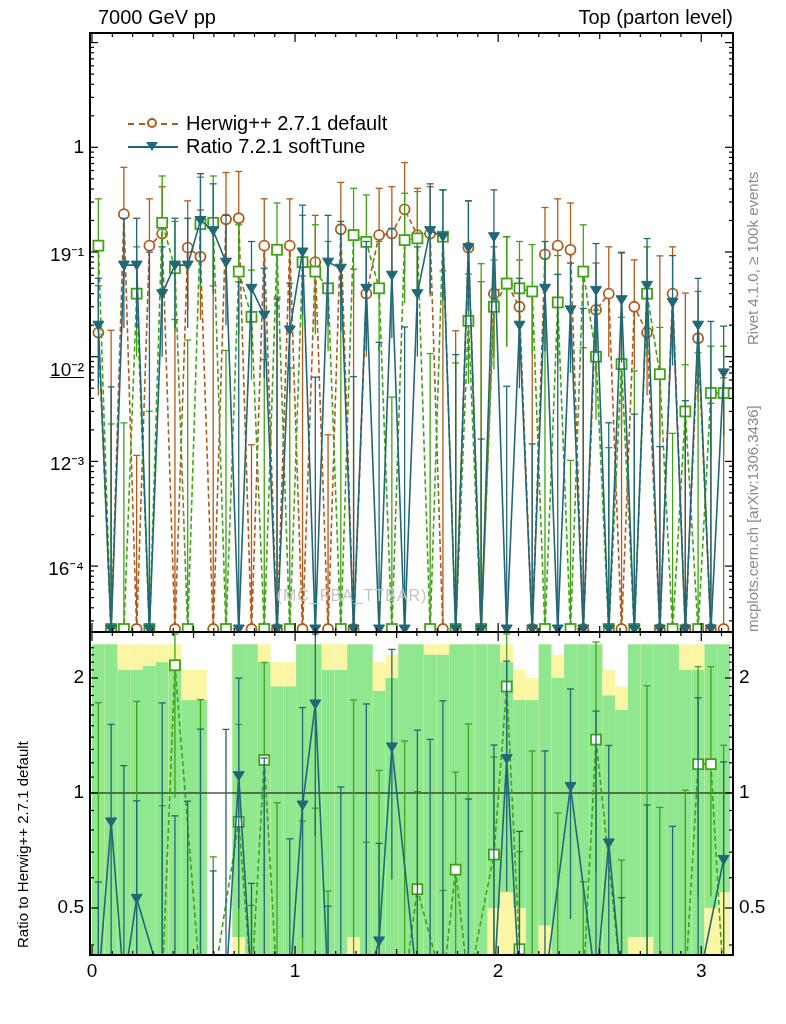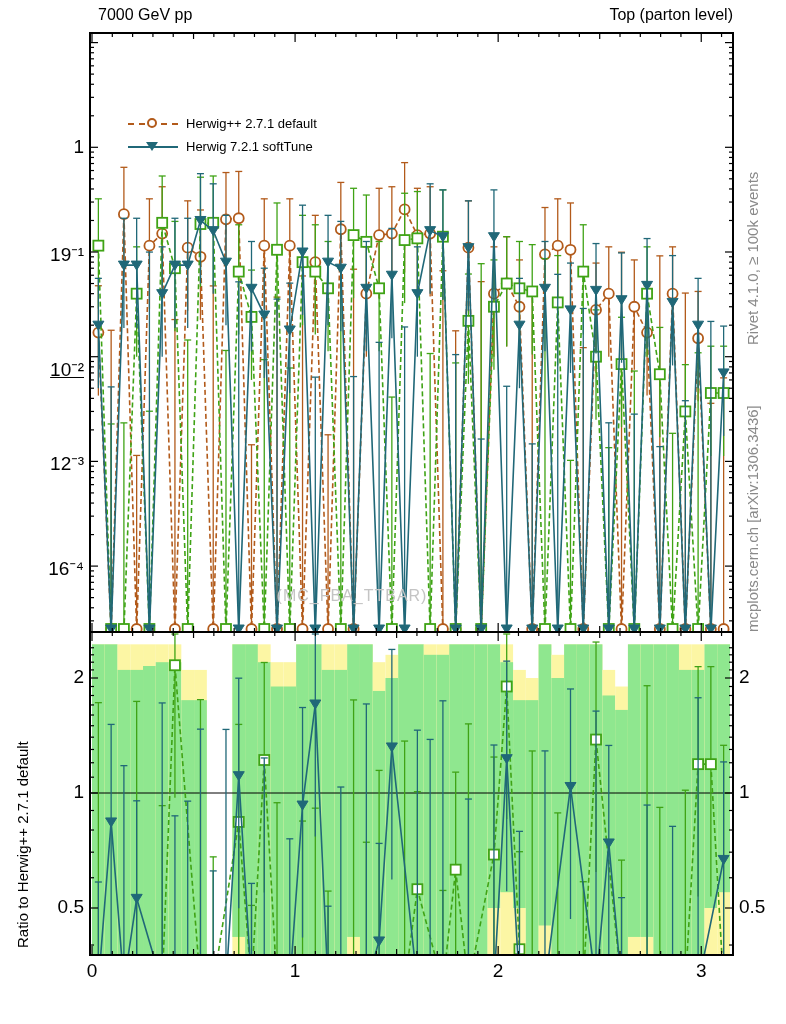--- a/index.html
+++ b/index.html
@@ -1,32 +1,32 @@
 <!DOCTYPE html>
 <html><head>
 <meta charset="utf-8">
 <style>
   html,body{margin:0;padding:0;background:#fff;}
   #app{position:relative;width:786px;height:1024px;background:#fff;overflow:hidden;
        font-family:"Liberation Sans",sans-serif;color:#000;}
-  .hdr{position:absolute;top:6px;font-size:16px;white-space:nowrap;}
+  .hdr{position:absolute;top:6px;font-size:20px;white-space:nowrap;}
   #hdr-left{left:98px;}
   #hdr-right{right:53px;text-align:right;}
   #plot-title{position:absolute;left:90px;width:643px;top:62px;text-align:center;font-size:17px;}
   #legend{position:absolute;left:128px;top:112px;}
   .leg-row{position:relative;height:23px;display:flex;align-items:center;}
   .leg-sample{position:relative;width:50px;height:14px;margin-right:8px;}
   .leg-line{position:absolute;left:0;top:6px;width:50px;height:0;border-top:2px dashed;}
   .leg-line.solid{border-top-style:solid;}
   .leg-marker{position:absolute;left:19px;top:1px;width:10px;height:10px;background:#fff;box-sizing:border-box;}
   .leg-marker.circle{border:2px solid;border-radius:50%;}
   .leg-marker.square{border:2px solid;}
   .leg-marker.tri{width:0;height:0;background:transparent;border-left:6px solid transparent;
        border-right:6px solid transparent;border-top:9px solid;left:18px;top:2px;}
-  .leg-label{font-size:13px;white-space:nowrap;}
+  .leg-label{font-size:20px;white-space:nowrap;}
   #watermark{position:absolute;left:90px;width:524px;top:587px;text-align:center;
        font-size:16px;color:#c4c4c4;letter-spacing:1px;}
   .rot{position:absolute;transform:rotate(-90deg);transform-origin:left top;white-space:nowrap;font-size:15px;}
   #rivet-label{left:744px;top:345px;color:#8a8a8a;}
   #mcplots-label{left:744px;top:632px;color:#8a8a8a;}
   #ratio-axis-label{left:14px;top:948px;color:#000;}
   .tick-label{position:absolute;font-size:19px;white-space:nowrap;}
   .ylab{width:84px;text-align:right;}
   .ylab-r{text-align:left;}
   .xlab{text-align:center;width:40px;}
@@ -1057,21 +1057,21 @@
       <span class="leg-line" id="ll0" style="border-top-color: rgb(178, 90, 26);"></span>
       <span class="leg-marker circle" id="lm0" style="border-color: rgb(178, 90, 26);"></span>
     </span>
     <span class="leg-label">Herwig++ 2.7.1 default</span>
   </div>
   <div class="leg-row">
     <span class="leg-sample">
       <span class="leg-line solid" id="ll2" style="border-top-color: rgb(32, 104, 120);"></span>
       <span class="leg-marker tri" id="lm2" style="border-top-color: rgb(32, 104, 120);"></span>
     </span>
-    <span class="leg-label">Herwig 7.2.1 softTune</span>
+    <span class="leg-label">Ratio 7.2.1 softTune</span>
   </div>
 </div>
 
 <div id="watermark">(MC_FBA_TTBAR)</div>
 <div class="rot" id="rivet-label">Rivet 4.1.0, ≥ 100k events</div>
 <div class="rot" id="mcplots-label">mcplots.cern.ch [arXiv:1306.3436]</div>
 <div class="rot" id="ratio-axis-label">Ratio to Herwig++ 2.7.1 default</div>
 
 <div class="tick-label ylab" style="left: 0px; top: 136.3px;">1</div>
     <div class="tick-label ylab" style="left: 0px; top: 241px;">19⁻¹</div>

